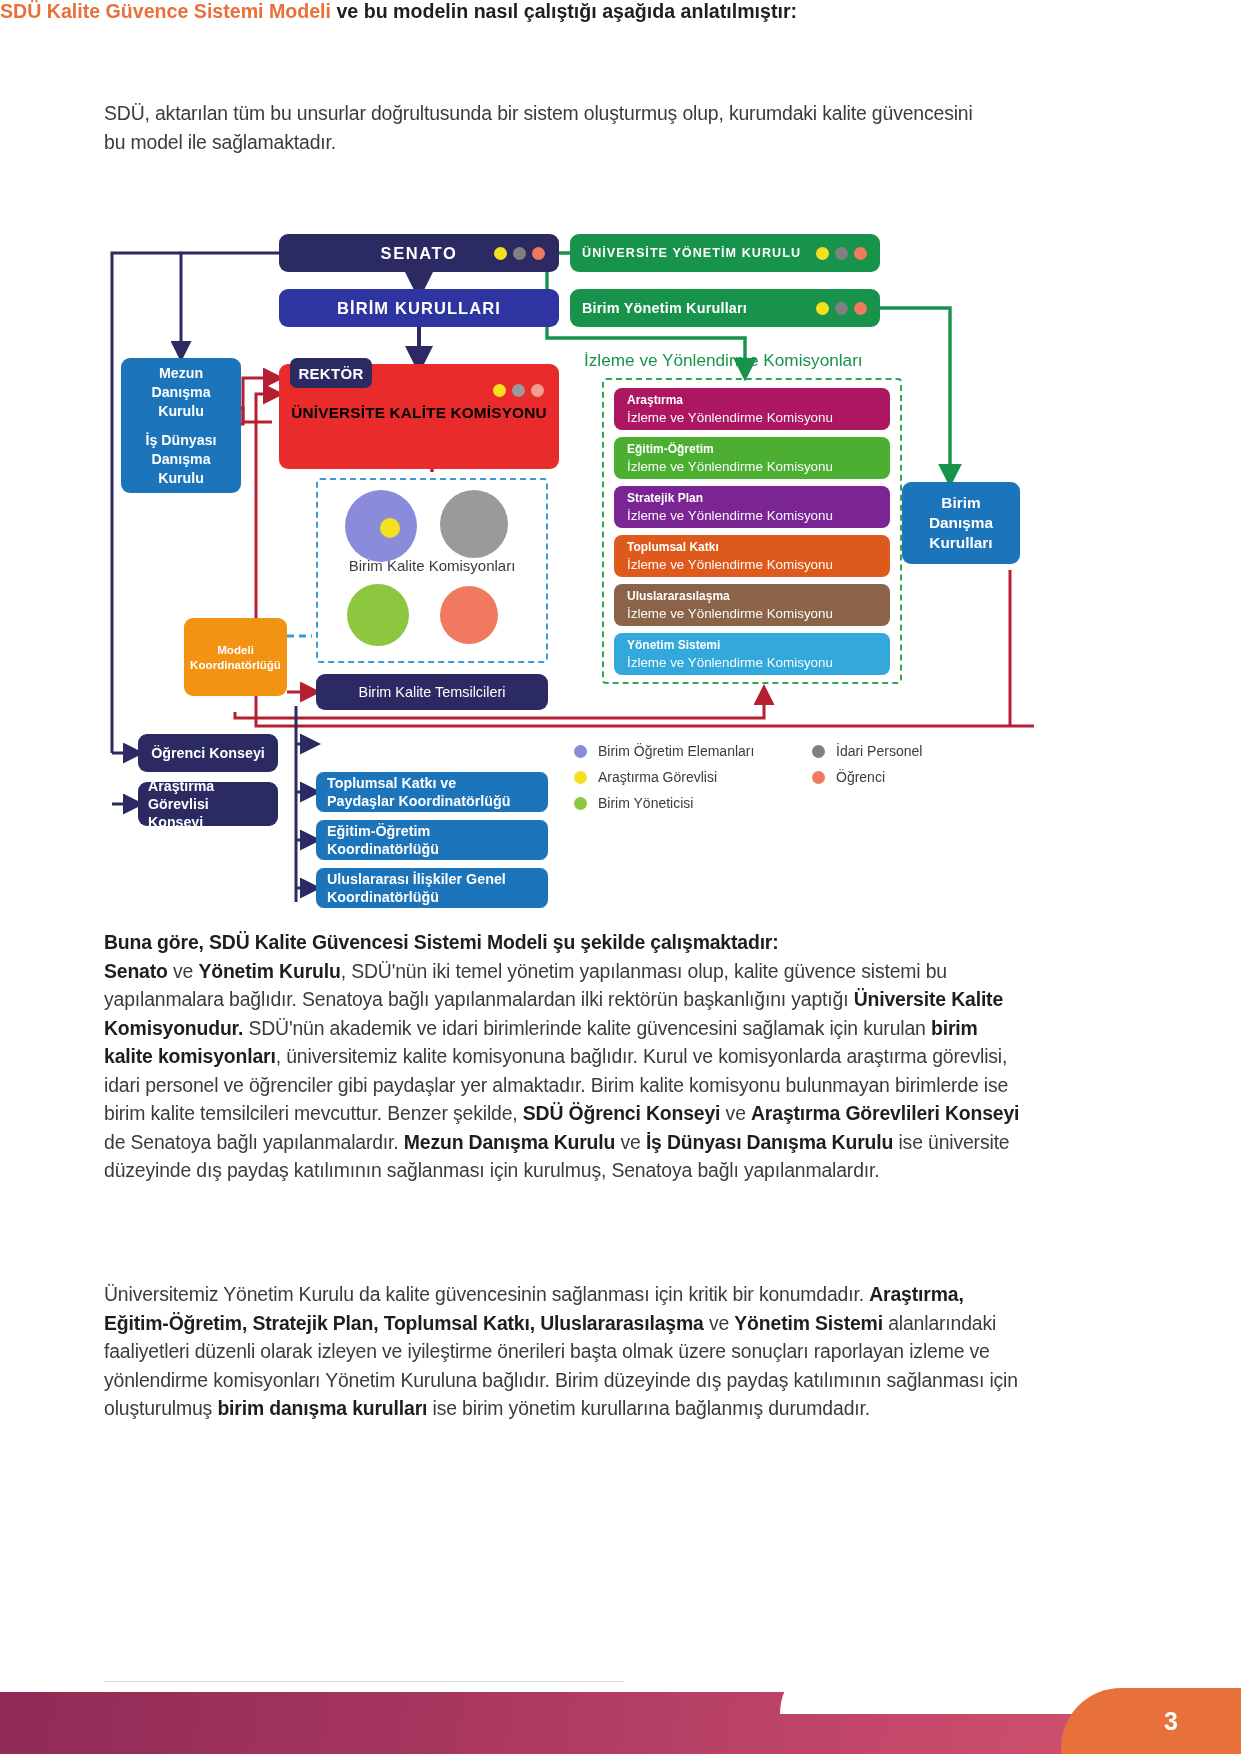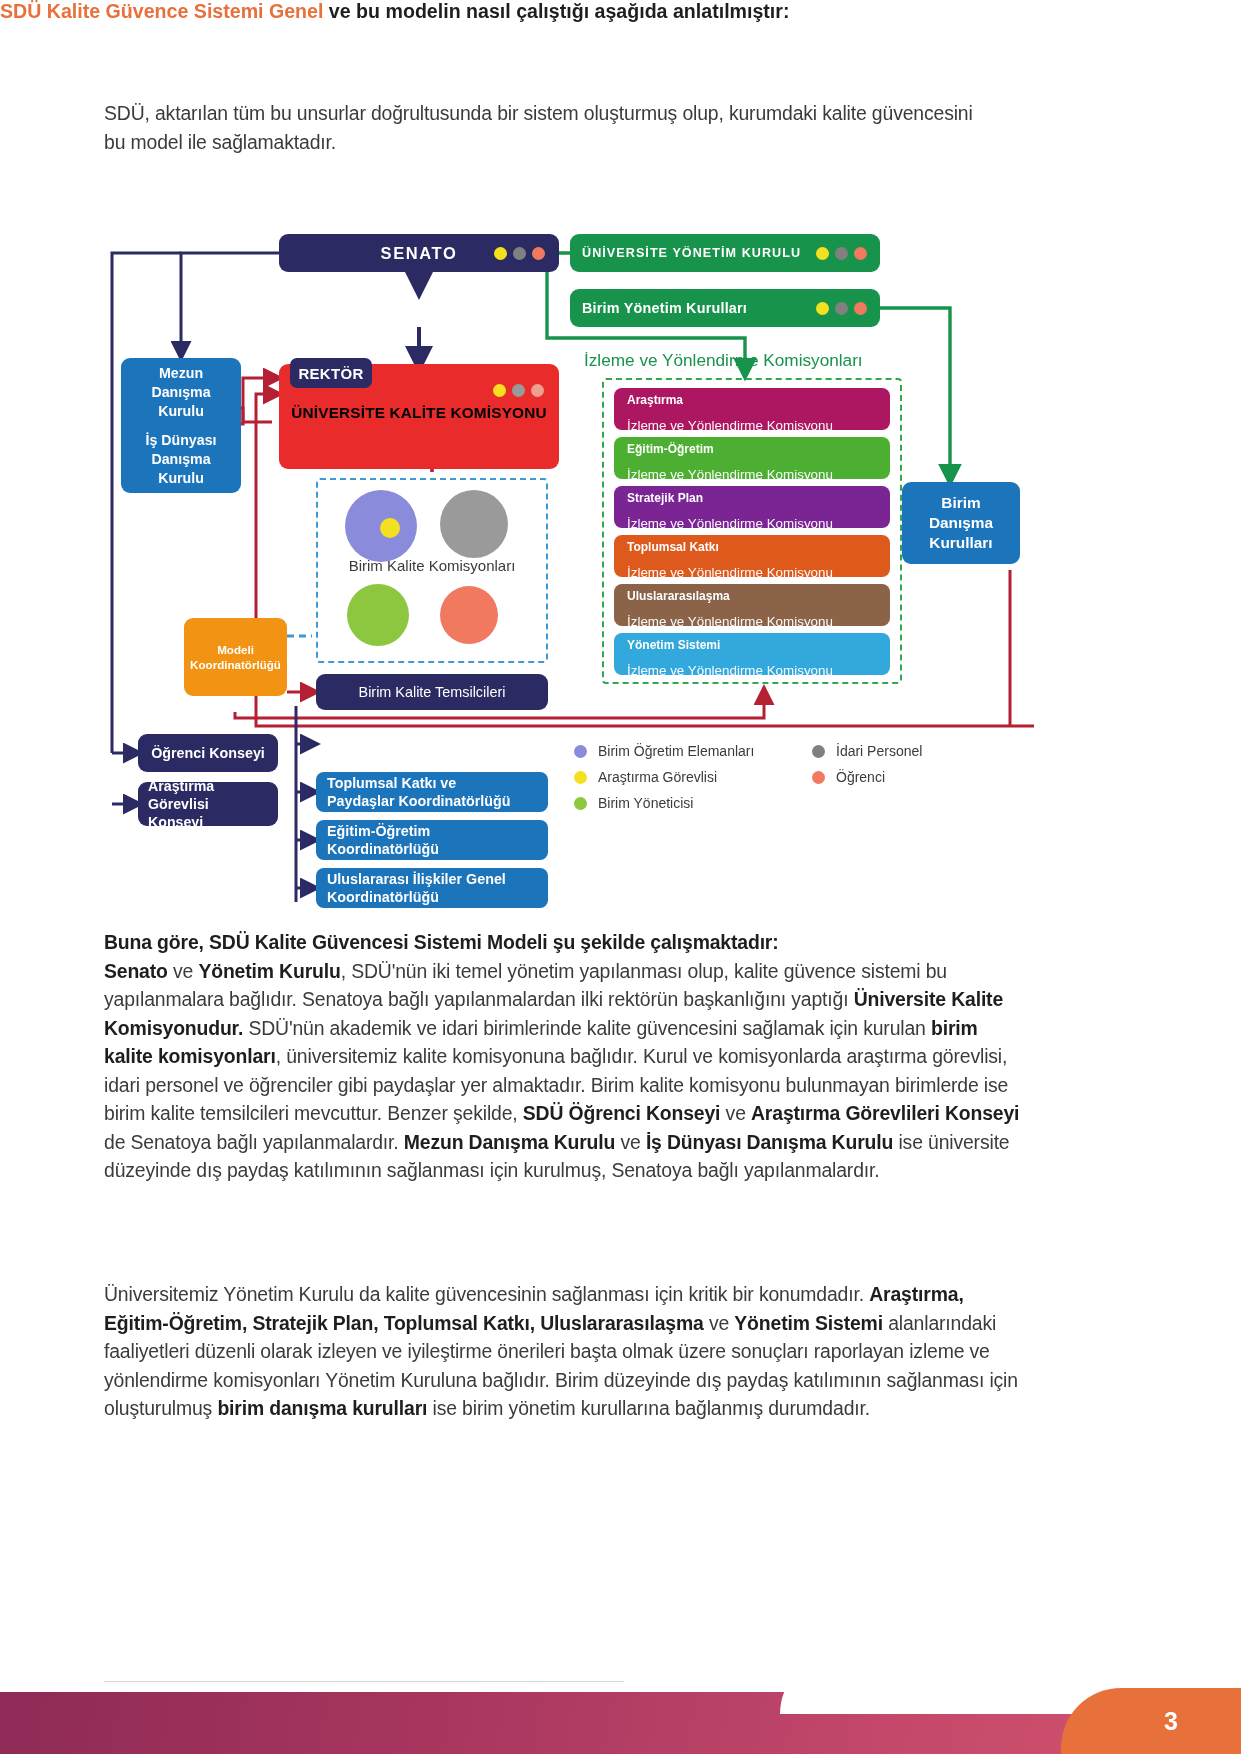--- a/index.html
+++ b/index.html
@@ -94,21 +94,21 @@
                   font-size:11.6px; line-height:15px; }
   .bkt { left:212px; top:448px; width:232px; height:36px; background:#2b2a63;
          font-size:14.4px; justify-content:center; font-weight:normal; }
 
   .iyk-head { position:absolute; left:480px; top:124px; width:330px; font-size:17.2px; color:#17934b; }
   .iyk-dashed { position:absolute; left:498px; top:152px; width:300px; height:306px;
                 border:2.5px dashed #2fa84f; border-radius:4px; }
   .kom { position:absolute; left:510px; width:276px; height:42px; border-radius:8px;
          padding:4px 0 0 13px; color:#fff; }
   .kom .t1 { font-size:12px; font-weight:bold; line-height:17px; }
-  .kom .t2 { font-size:13.4px; font-weight:normal; line-height:17px; opacity:.97;margin-top:8px; }
+  .kom .t2 { font-size:13.4px; font-weight:normal; line-height:17px; opacity:.97; }
 
   .bdk { left:798px; top:256px; width:118px; height:82px; background:#1c74bb;
          font-size:15.4px; line-height:20px; }
 
   .ogr-konsey { left:34px; top:508px; width:140px; height:38px; background:#2b2a63;
                 font-size:14.3px; justify-content:center; }
   .arg-konsey { left:34px; top:556px; width:140px; height:44px; background:#2b2a63;
                 font-size:14.2px; line-height:18px; }
   .dir { position:absolute; left:212px; width:232px; height:40px; background:#1c74bb;
          border-radius:8px; color:#fff; font-weight:bold; font-size:14.3px; line-height:18px;
@@ -121,21 +121,21 @@
   .leg-item .lb { font-size:14px; color:#3b3b3b; }
 </style>
 </head>
 <body>
 
 <div class="page">
 
   <div class="para intro">SDÜ, aktarılan tüm bu unsurlar doğrultusunda bir sistem oluşturmuş olup, kurumdaki kalite güvencesini bu model ile sağlamaktadır.</div>
 
   <div class="model-head">
-    <span class="accent">SDÜ Kalite Güvence Sistemi Genel</span><span> ve bu modelin nasıl çalıştığı aşağıda anlatılmıştır:</span>
+    <span class="accent">SDÜ Kalite Güvence Sistemi Modeli</span><span> ve bu modelin nasıl çalıştığı aşağıda anlatılmıştır:</span>
   </div>
 
   <div class="diagram">
 
     <svg width="930" height="700">
       <defs>
         <marker id="navy" markerWidth="7" markerHeight="7" refX="3" refY="3.5" orient="auto">
           <path d="M0,0 L7,3.5 L0,7 z" fill="#2b2a63"></path>
         </marker>
         <marker id="grn" markerWidth="7" markerHeight="7" refX="3" refY="3.5" orient="auto">
@@ -187,20 +187,23 @@
 
     <div class="box senato">
       <span>SENATO</span>
       <span class="dots" style="right:14px;">
         <i class="dot" style="background:#f5e020"></i>
         <i class="dot" style="background:#808080"></i>
         <i class="dot" style="background:#f0795f"></i>
       </span>
     </div>
 
+    <div class="box birim-kurullari">
+      <span>BİRİM KURULLARI</span>
+    </div>
 
     <div class="box uyk">
       <span>ÜNİVERSİTE YÖNETİM KURULU</span>
       <span class="dots" style="right:13px;">
         <i class="dot" style="background:#f5e020"></i>
         <i class="dot" style="background:#808080"></i>
         <i class="dot" style="background:#f0795f"></i>
       </span>
     </div>
 

